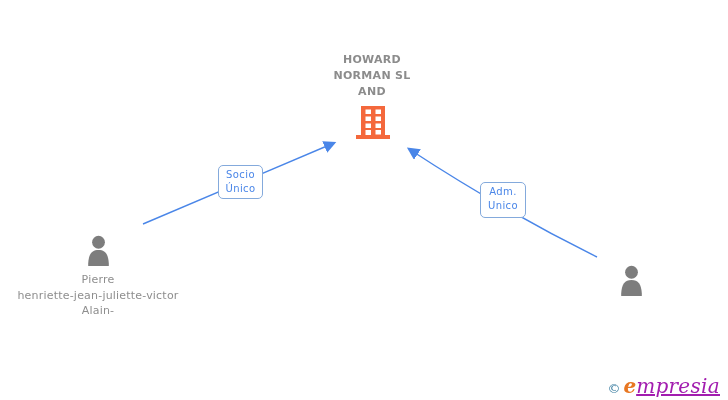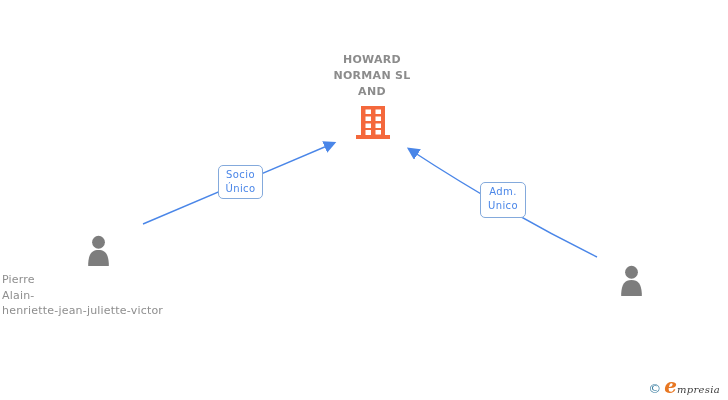--- a/index.html
+++ b/index.html
@@ -18,34 +18,34 @@
 
   .edge-label{
     position:absolute;box-sizing:border-box;background:#ffffff;
     border:1.5px solid #84aadc;border-radius:5px;
     color:#4a86e8;font-size:10px;line-height:14px;text-align:center;
     padding-top:2px;letter-spacing:.4px;
   }
   #label-socio{left:218px;top:165px;width:45px;height:34px;}
   #label-adm{left:480px;top:182px;width:46px;height:36px;}
 
-  .person{position:absolute;text-align:left;}
+  .person{position:absolute;text-align:center;}
   #person-left{left:2px;top:235px;width:192px;}
   #person-right{left:549px;top:265px;width:164px;}
   .person svg{display:block;margin:0 auto 6px auto;}
   .person-name{font-size:11px;color:#8e8e8e;line-height:15.5px;letter-spacing:.2px;}
 
   .logo{
     position:absolute;right:8px;top:374px;height:22px;
     display:inline-flex;align-items:baseline;white-space:nowrap;
     font-family:"DejaVu Serif","Liberation Serif",serif;
   }
   .logo-c{color:#3b7ea1;font-size:13px;font-family:"DejaVu Sans","Liberation Sans",sans-serif;margin-right:3px;}
   .logo-e{color:#e87722;font-style:italic;font-size:20px;font-weight:bold;}
-  .logo-rest{color:#404040;font-style:italic;font-size:10px;letter-spacing:.3px;}
+  .logo-rest{color:#a21caf;font-style:italic;font-size:20px;letter-spacing:.3px;text-decoration:underline;}
 </style>
 </head>
 <body>
 
 <div class="canvas">
 
   <svg class="edges" viewBox="0 0 728 400">
     <defs>
       <marker id="arrowhead" viewBox="0 0 10 10" refX="8" refY="5" markerWidth="9" markerHeight="9" orient="auto-start-reverse">
         <path d="M0,0 L10,5 L0,10 z" fill="#4a86e8"></path>
@@ -84,22 +84,22 @@
     <div>Unico</div>
   </div>
 
   <div class="person" id="person-left">
     <svg width="33" height="31" viewBox="0 0 32 30">
       <circle cx="16" cy="7" r="6.2" fill="#7d7d7d"></circle>
       <path d="M16 14.5c-6.5 0-9.5 4-10 13v2.5h20v-2.5c-.5-9-3.5-13-10-13z" fill="#7d7d7d"></path>
     </svg>
     <div class="person-name">
       <div>Pierre</div>
+      <div>henriette-jean-juliette-victor</div>
       <div>Alain-</div>
-      <div>henriette-jean-juliette-victor</div>
     </div>
   </div>
 
   <div class="person" id="person-right">
     <svg width="33" height="31" viewBox="0 0 32 30">
       <circle cx="16" cy="7" r="6.2" fill="#7d7d7d"></circle>
       <path d="M16 14.5c-6.5 0-9.5 4-10 13v2.5h20v-2.5c-.5-9-3.5-13-10-13z" fill="#7d7d7d"></path>
     </svg>
     <div class="person-name">
     </div>

